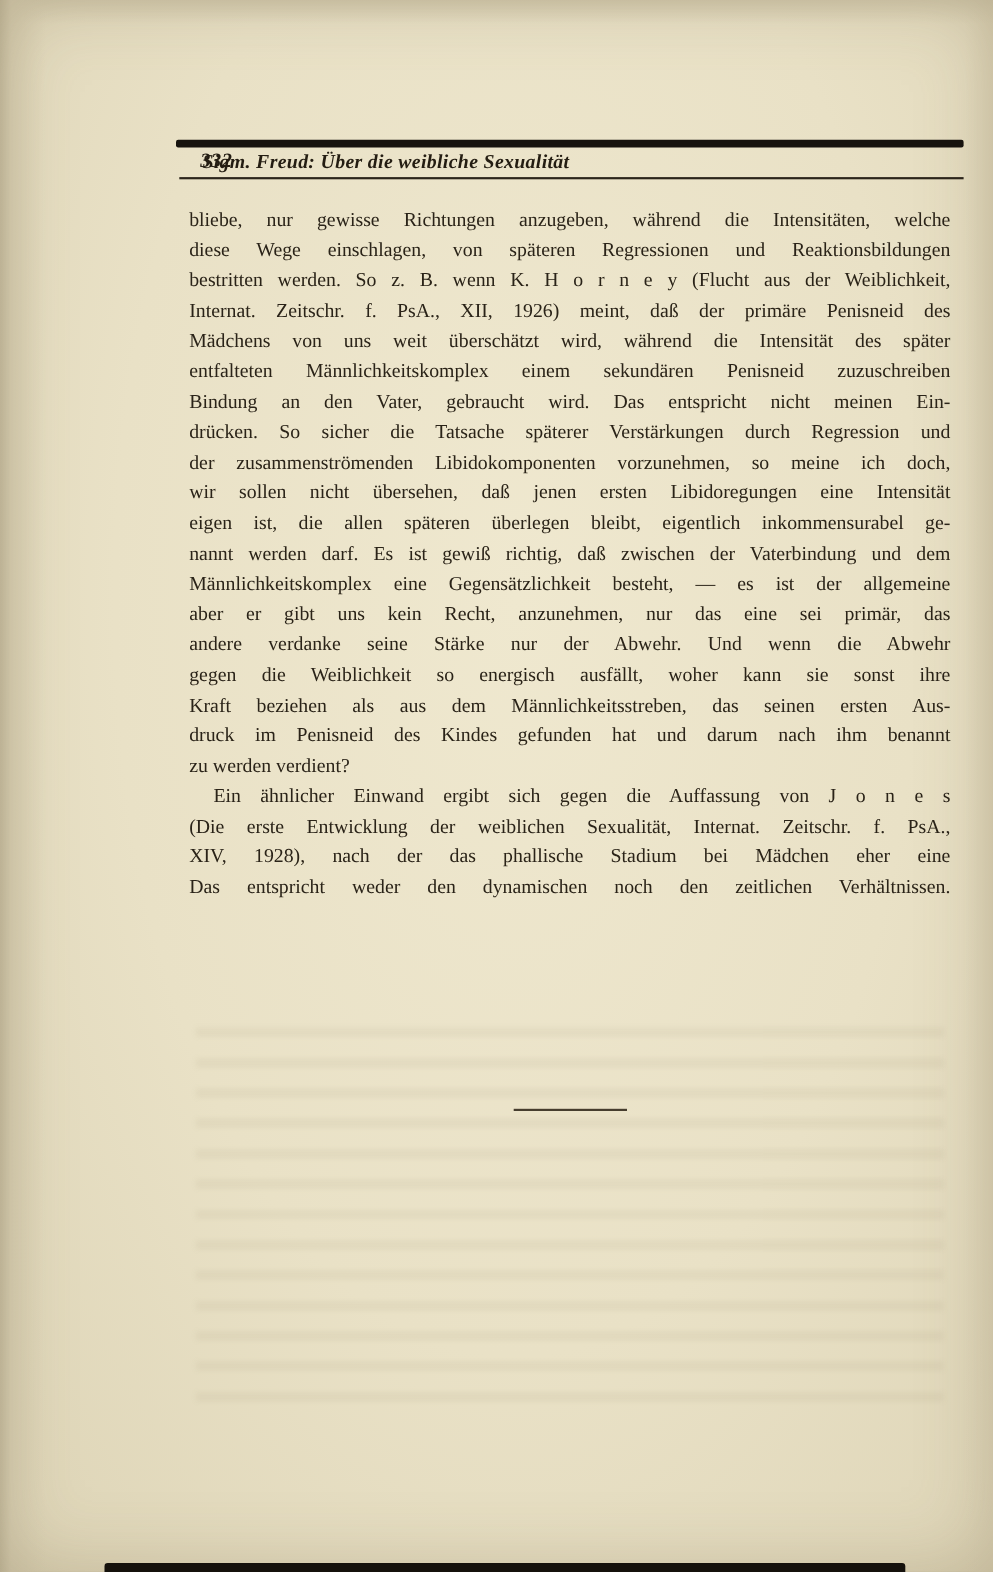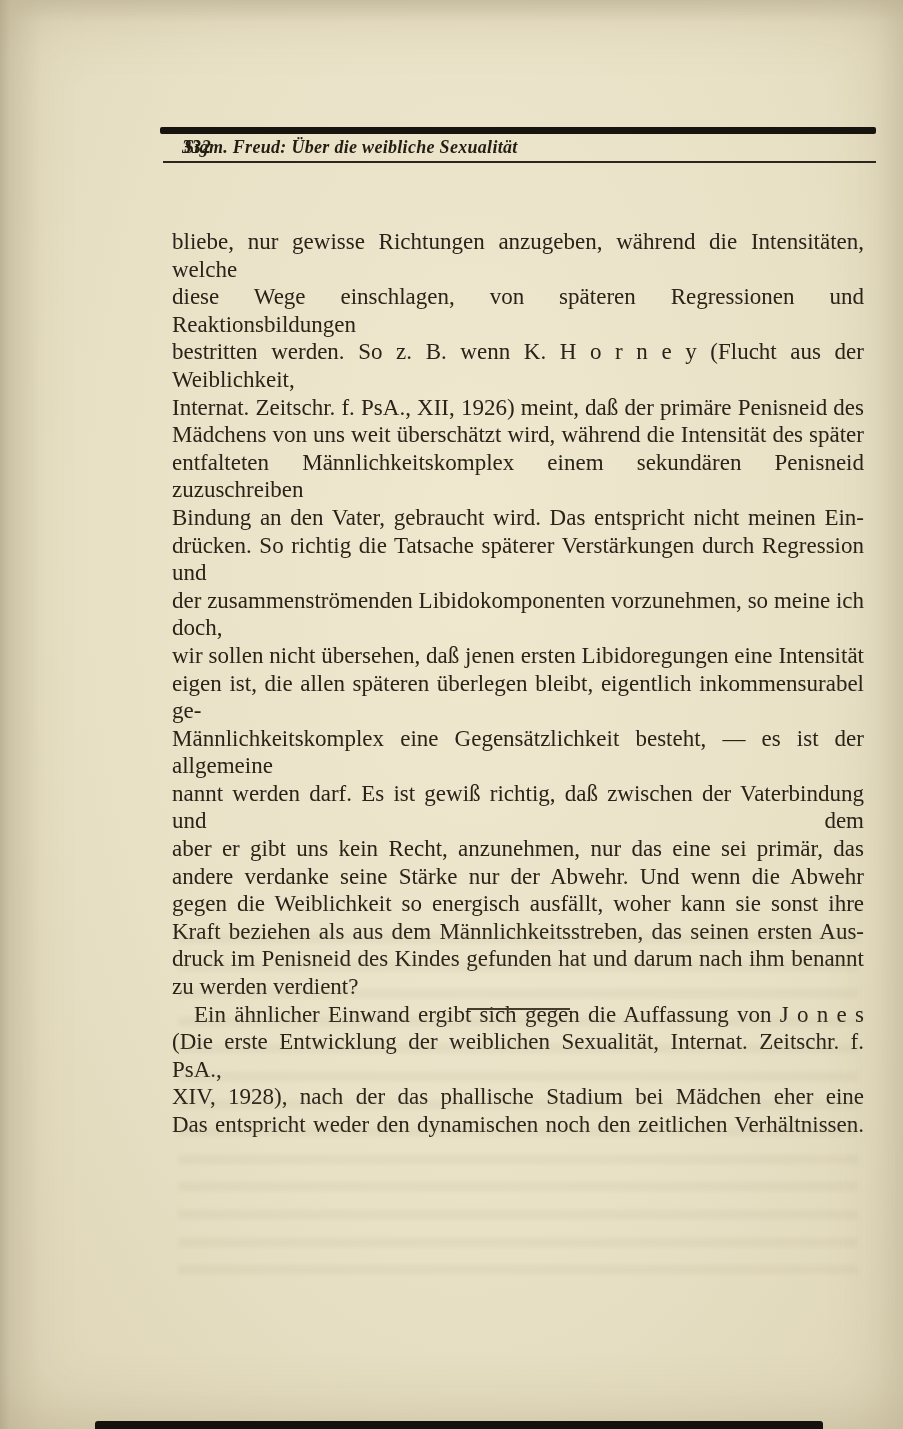--- a/index.html
+++ b/index.html
@@ -22,21 +22,21 @@
   }
   .rule-thin{
     position:absolute;left:163px;top:161px;width:713px;height:2px;
     background:#2c251b;
   }
   .header{position:absolute;left:184px;top:137px;width:692px;height:22px;color:#241d12;font-style:italic;}
   .pagenum{position:absolute;left:-2px;top:0;font-size:18.5px;font-weight:bold;letter-spacing:.5px;}
   .running{display:block;text-align:left;font-size:18px;font-weight:bold;letter-spacing:.3px;}
   .body{
     position:absolute;left:172px;top:186px;width:692px;
-    color:#2a2318;font-size:23px;line-height:27.6px;margin-top:42px;
+    color:#2a2318;font-size:18px;line-height:27.6px;
   }
   .line{text-align:justify;text-align-last:justify;}
   .line.lastline{text-align-last:left;}
   .line.indent{text-indent:22px;}
   .divider{
     position:absolute;left:467px;top:1008px;width:103px;height:2px;
     background:#463d2e;
   }
   .ghost{
     position:absolute;left:178px;top:934px;width:680px;height:356px;
@@ -64,26 +64,26 @@
   </div>
   <div class="rule-thin"></div>
   <div class="body">
       <div class="line">bliebe, nur gewisse Richtungen anzugeben, während die Intensitäten, welche</div>
       <div class="line">diese Wege einschlagen, von späteren Regressionen und Reaktionsbildungen</div>
       <div class="line">bestritten werden. So z. B. wenn K. H o r n e y (Flucht aus der Weiblichkeit,</div>
       <div class="line">Internat. Zeitschr. f. PsA., XII, 1926) meint, daß der primäre Penisneid des</div>
       <div class="line">Mädchens von uns weit überschätzt wird, während die Intensität des später</div>
       <div class="line">entfalteten Männlichkeitskomplex einem sekundären Penisneid zuzuschreiben</div>
       <div class="line">Bindung an den Vater, gebraucht wird. Das entspricht nicht meinen Ein-</div>
-      <div class="line">drücken. So richtig die Tatsache späterer Verstärkungen durch Regression und</div>
+      <div class="line">drücken. So sicher die Tatsache späterer Verstärkungen durch Regression und</div>
       <div class="line">der zusammenströmenden Libidokomponenten vorzunehmen, so meine ich doch,</div>
       <div class="line">wir sollen nicht übersehen, daß jenen ersten Libidoregungen eine Intensität</div>
       <div class="line">eigen ist, die allen späteren überlegen bleibt, eigentlich inkommensurabel ge-</div>
+      <div class="line">nannt werden darf. Es ist gewiß richtig, daß zwischen der Vaterbindung und dem</div>
       <div class="line">Männlichkeitskomplex eine Gegensätzlichkeit besteht, — es ist der allgemeine</div>
-      <div class="line">nannt werden darf. Es ist gewiß richtig, daß zwischen der Vaterbindung und dem</div>
       <div class="line">aber er gibt uns kein Recht, anzunehmen, nur das eine sei primär, das</div>
       <div class="line">andere verdanke seine Stärke nur der Abwehr. Und wenn die Abwehr</div>
       <div class="line">gegen die Weiblichkeit so energisch ausfällt, woher kann sie sonst ihre</div>
       <div class="line">Kraft beziehen als aus dem Männlichkeitsstreben, das seinen ersten Aus-</div>
       <div class="line">druck im Penisneid des Kindes gefunden hat und darum nach ihm benannt</div>
       <div class="line lastline">zu werden verdient?</div>
       <div class="line indent">Ein ähnlicher Einwand ergibt sich gegen die Auffassung von J o n e s</div>
       <div class="line">(Die erste Entwicklung der weiblichen Sexualität, Internat. Zeitschr. f. PsA.,</div>
       <div class="line">XIV, 1928), nach der das phallische Stadium bei Mädchen eher eine</div>
       <div class="line">Das entspricht weder den dynamischen noch den zeitlichen Verhältnissen.</div>

